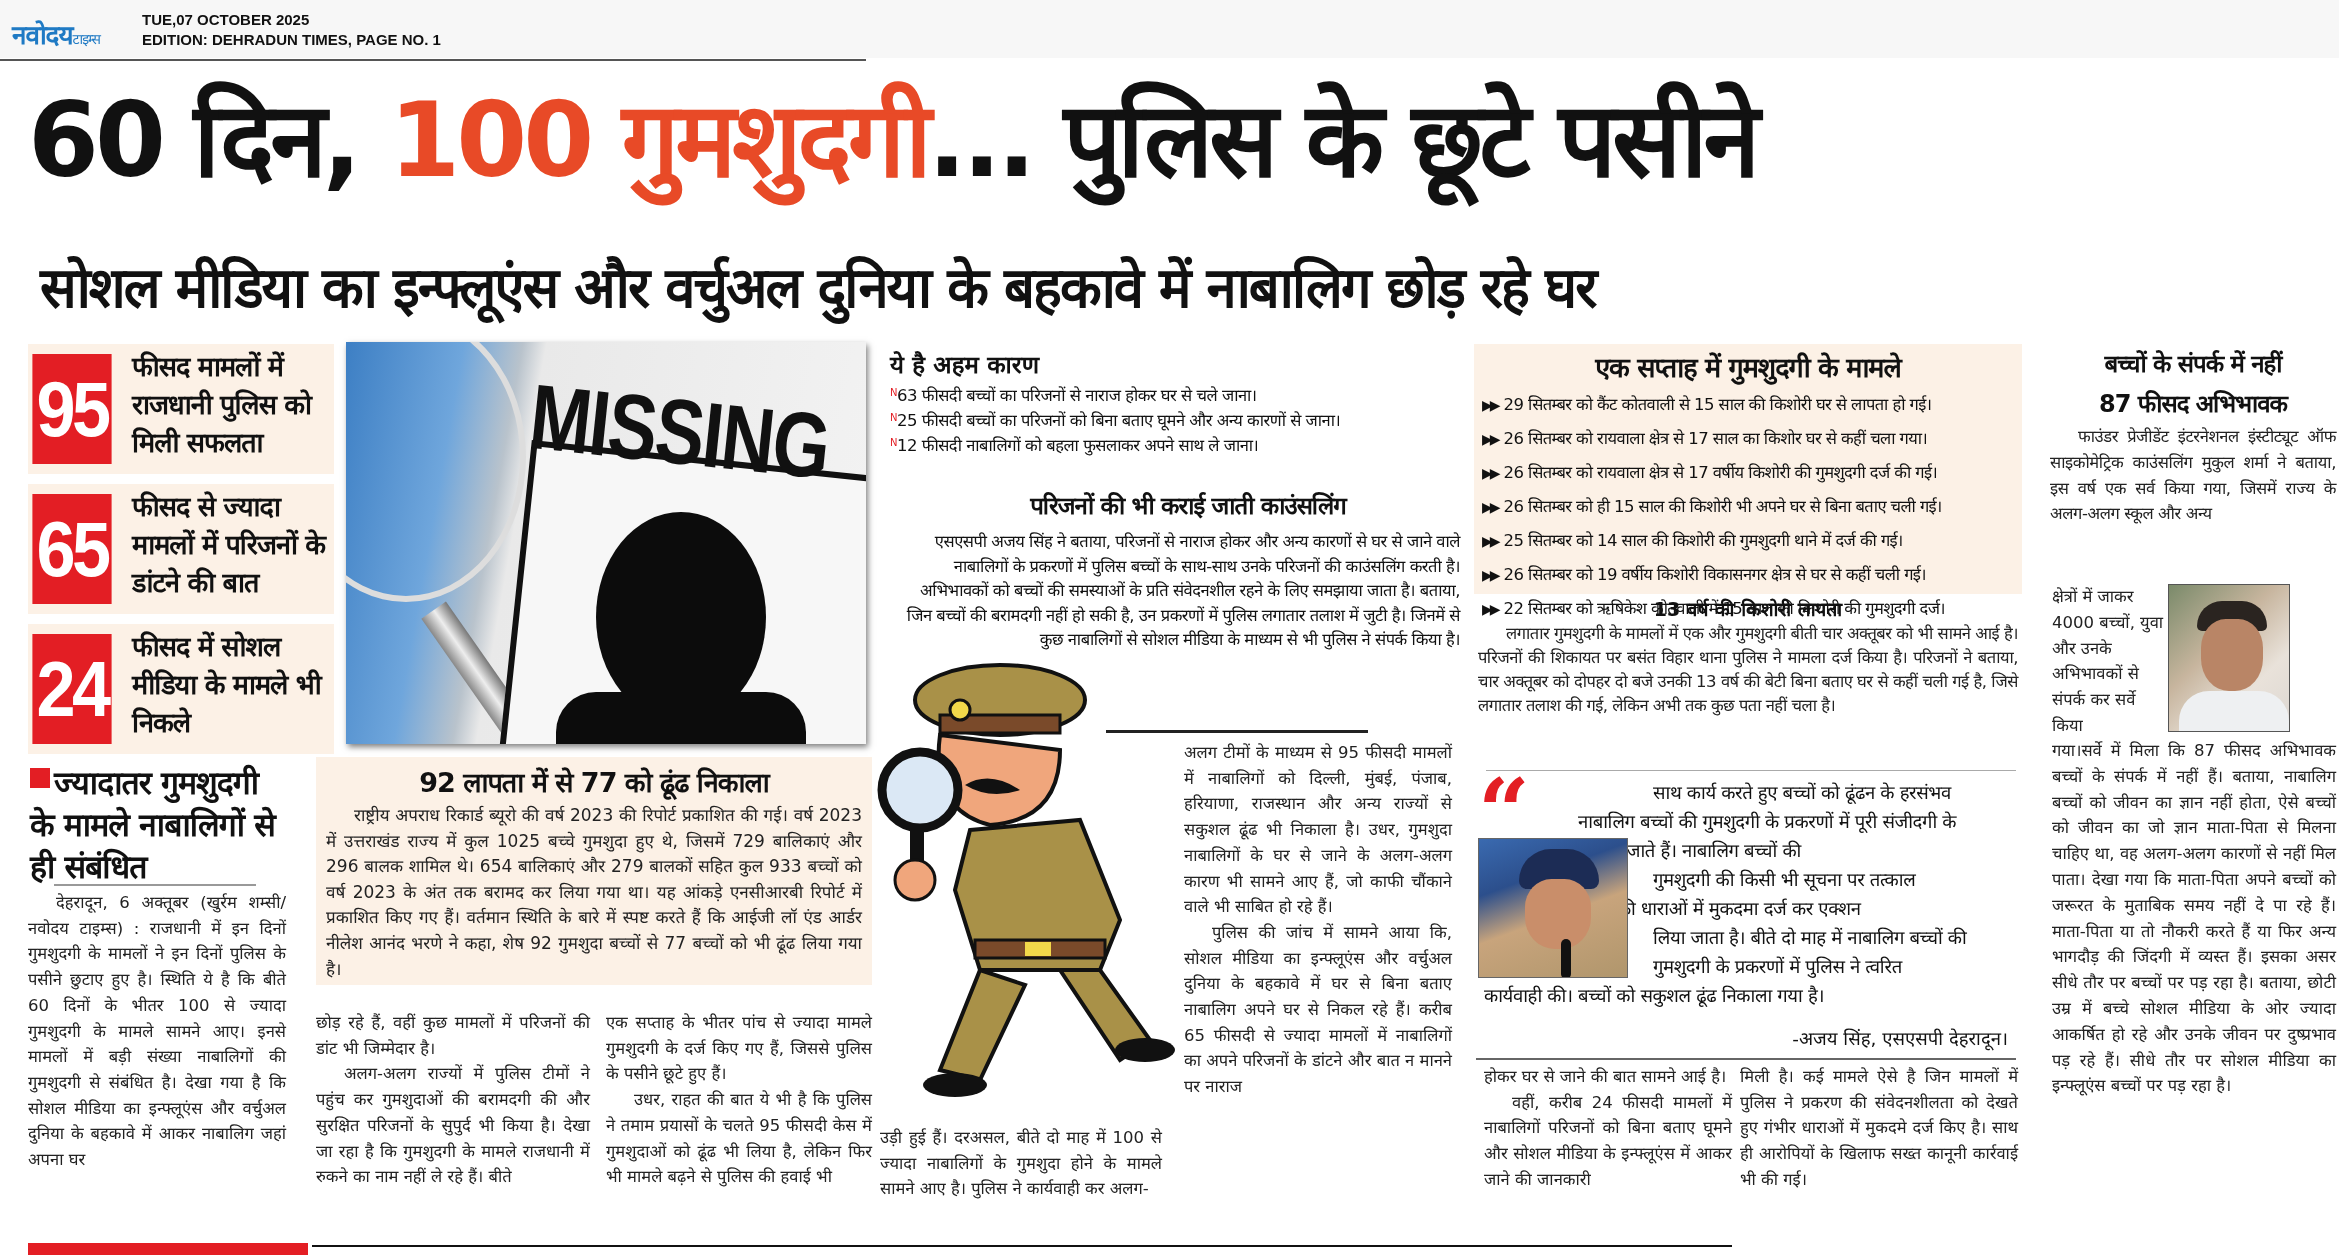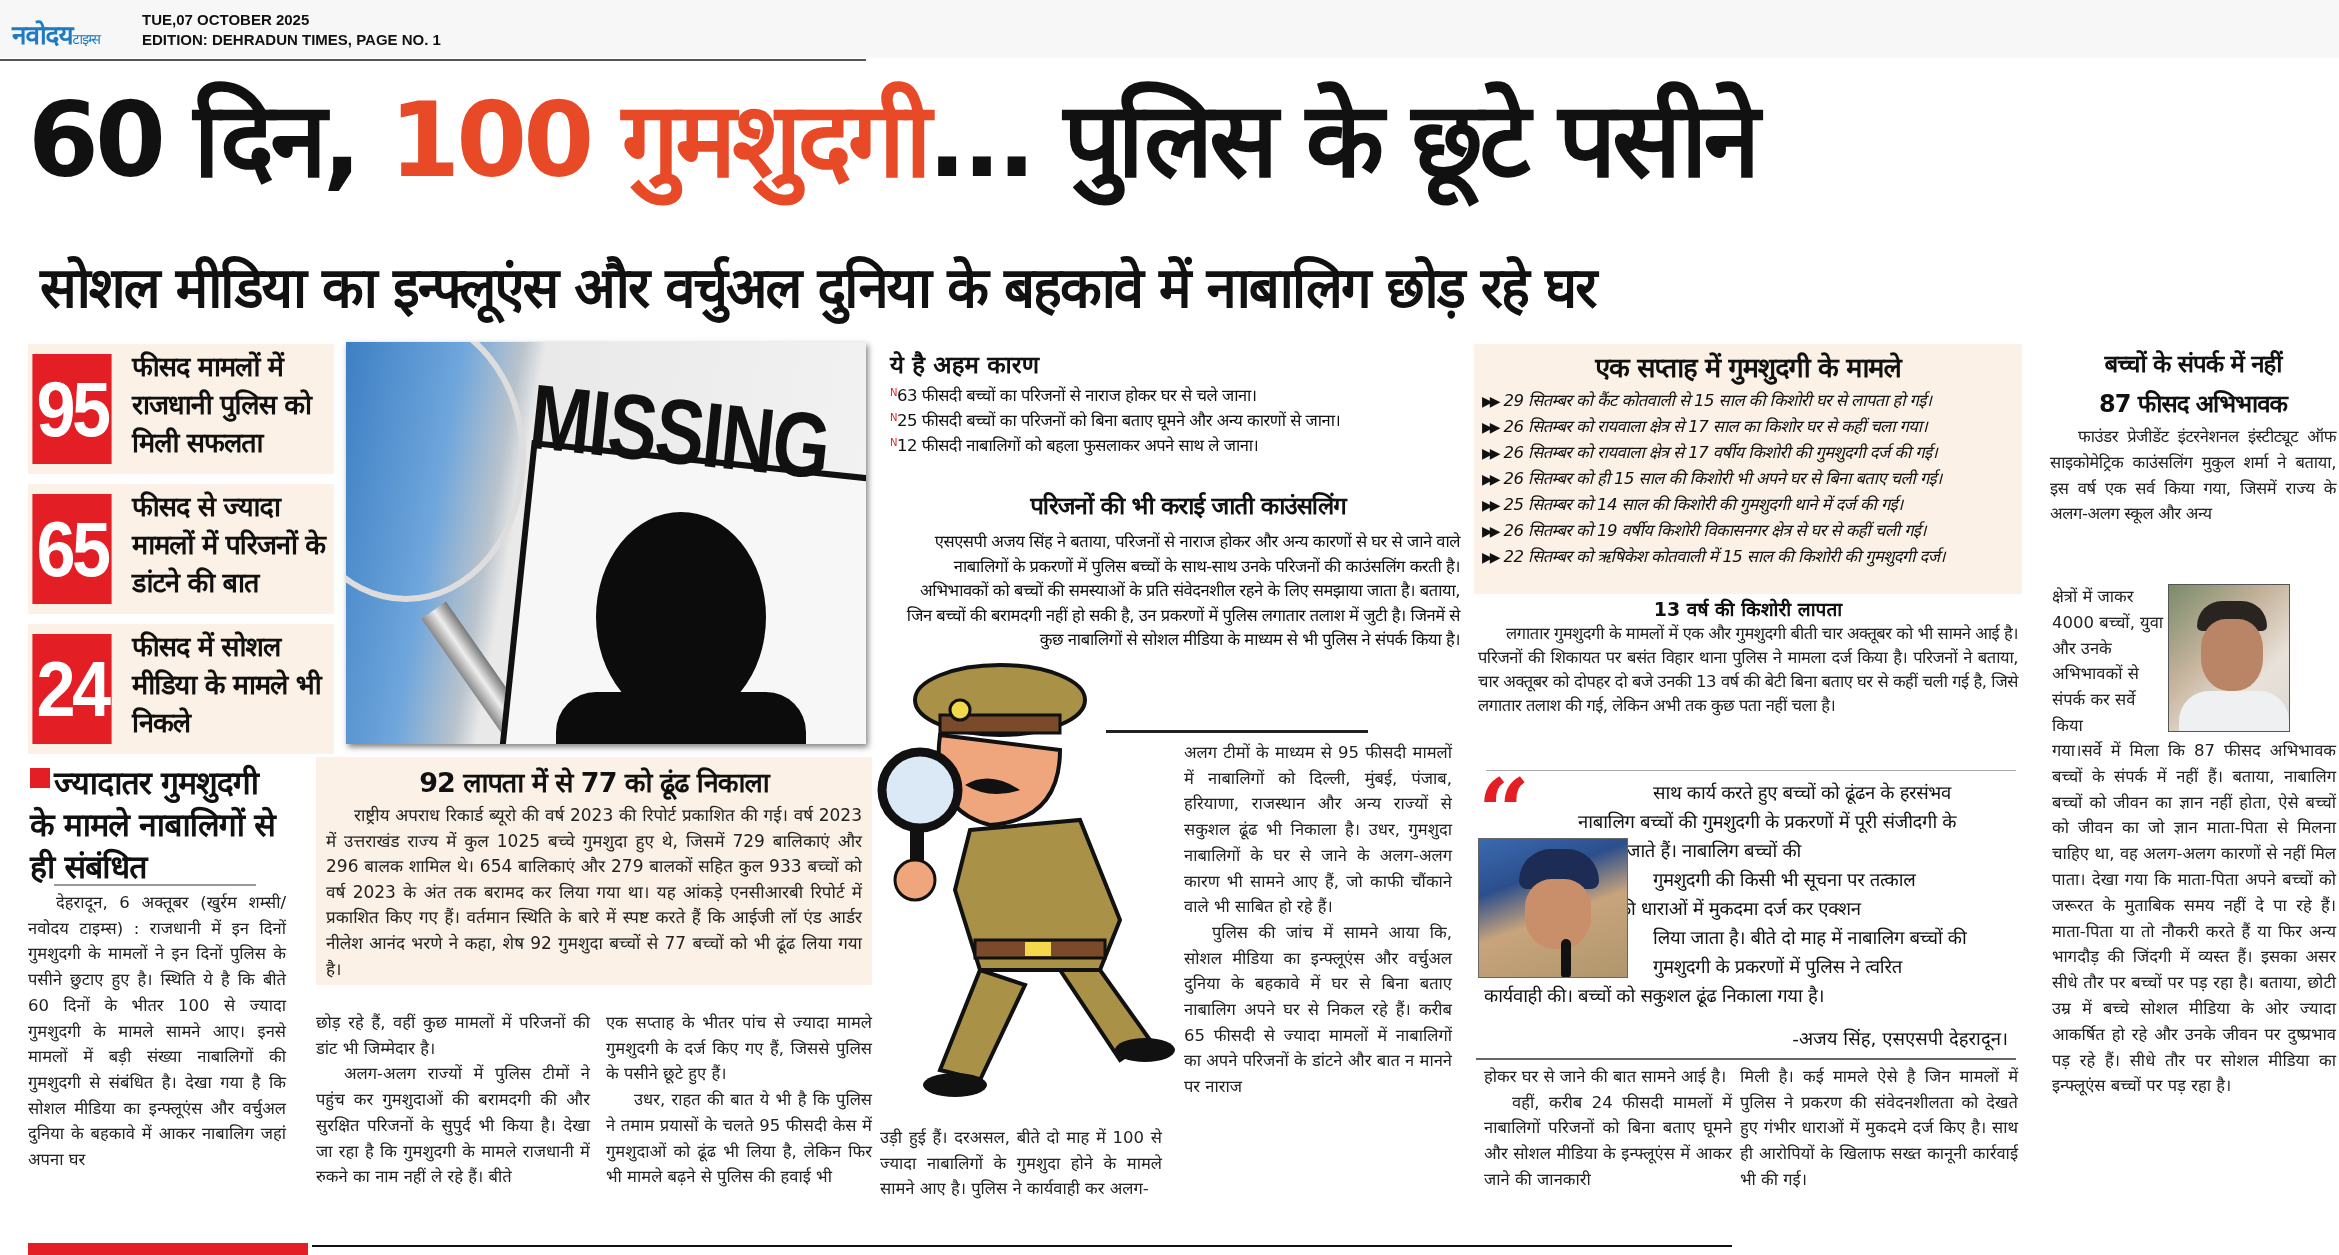--- a/index.html
+++ b/index.html
@@ -53,21 +53,21 @@
 
   .police-cartoon { position: absolute; left: 860px; top: 640px; width: 330px; height: 470px; }
 
   .col-d { position: absolute; left: 1184px; top: 740px; width: 268px; }
   .col-e { position: absolute; left: 880px; top: 1125px; width: 282px; }
   .bottom-rule { position: absolute; left: 312px; top: 1245px; width: 1420px; height: 2px; background: #111; }
   .bottom-red { position: absolute; left: 28px; top: 1243px; width: 280px; height: 12px; background: #e31e24; }
 
   .week-box { position: absolute; left: 1474px; top: 344px; width: 548px; height: 250px; background: #fcf1e6; padding: 4px 8px; }
   .week-box h3 { font-weight: bold; font-size: 27px; line-height: 40px; text-align: center; letter-spacing: -1px; }
-  .week-box li { list-style: none; font-size: 16.5px; line-height: 26px; white-space: nowrap; letter-spacing: -0.6px; font-style: italic; }
+  .week-box li { list-style: none; font-size: 16.5px; line-height: 34px; white-space: nowrap; letter-spacing: -0.6px; }
   .week-box li .arr { font-size: 14px; letter-spacing: -3px; margin-right: 6px; }
   .girl13 { position: absolute; left: 1478px; top: 596px; width: 540px; }
   .girl13 h4 { font-weight: bold; font-size: 19px; line-height: 26px; text-align: center; }
   .girl13 .body { font-size: 16.5px; line-height: 24px; letter-spacing: -0.5px; }
   .rule-1 { position: absolute; left: 1486px; top: 770px; width: 530px; height: 1px; background: #aaa; }
 
   .quote { position: absolute; left: 1474px; top: 776px; width: 550px; height: 280px; }
   .quote-mark { position: absolute; left: 4px; top: -10px; color: #e31e24; font-family: "DejaVu Serif", serif; font-weight: bold; font-size: 90px; line-height: 90px; }
   .quote-photo { position: absolute; left: 4px; top: 62px; width: 150px; height: 140px; background: linear-gradient(160deg, #3a6ab0 0%, #2c4f8c 30%, #c8a47c 55%, #b0966c 100%); border: 1px solid #666; overflow: hidden; }
   .quote-photo .cap { position: absolute; left: 40px; top: 10px; width: 80px; height: 40px; background: #1c2c55; border-radius: 40px 40px 10px 10px; }

